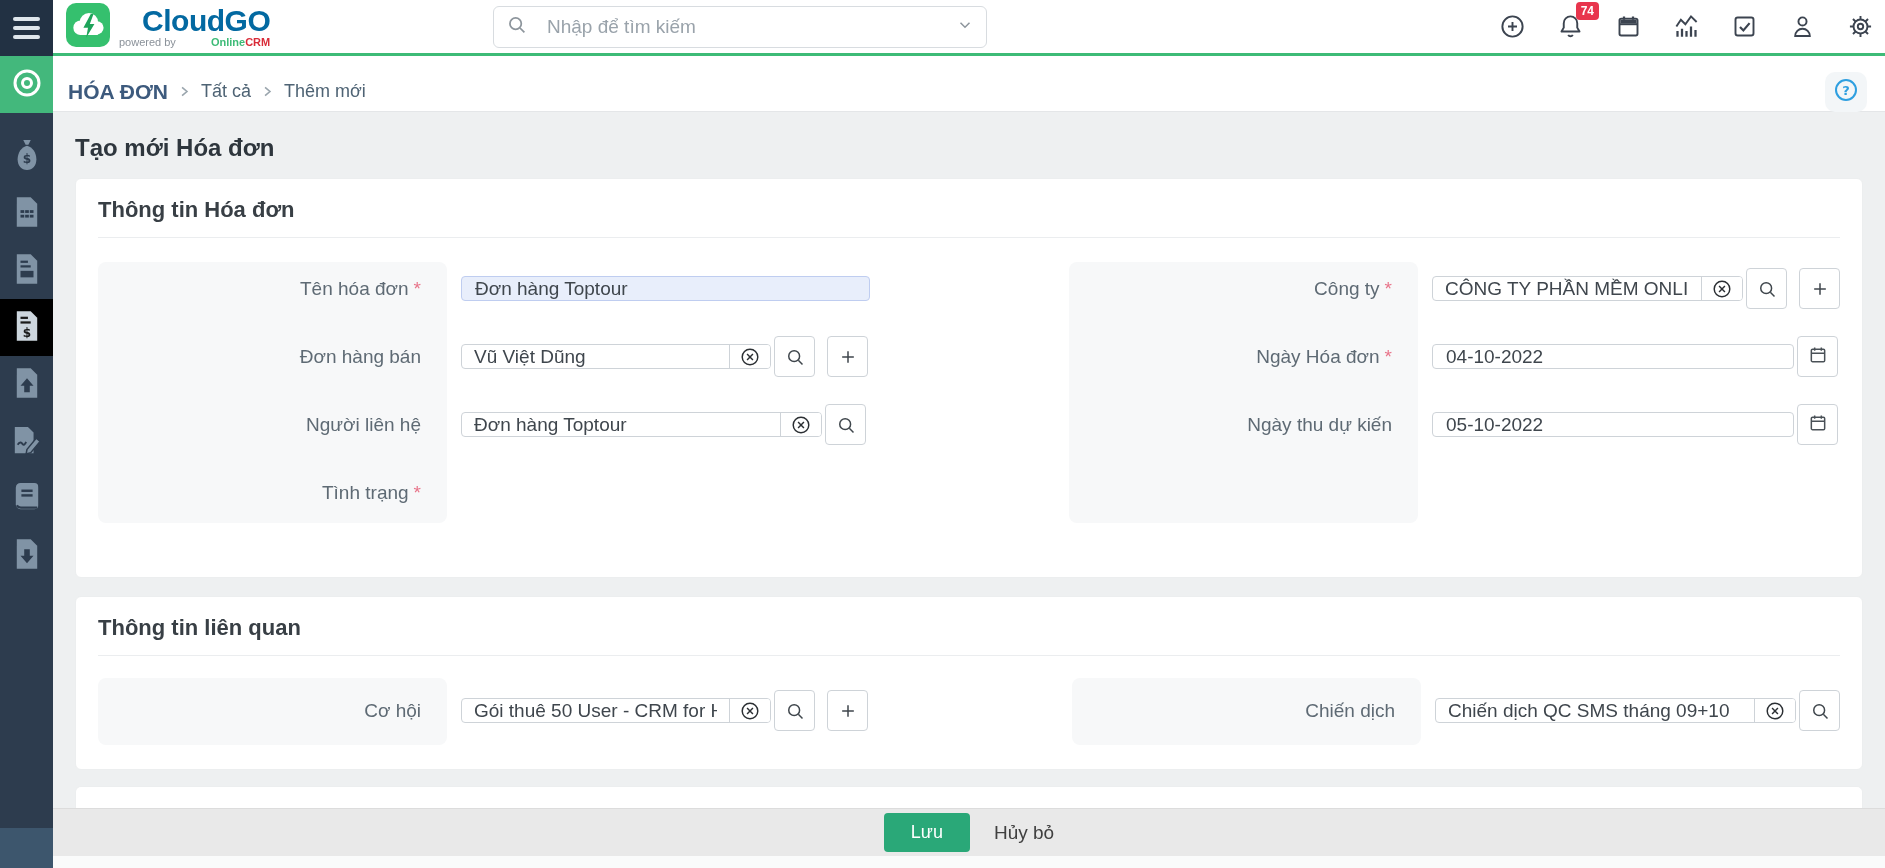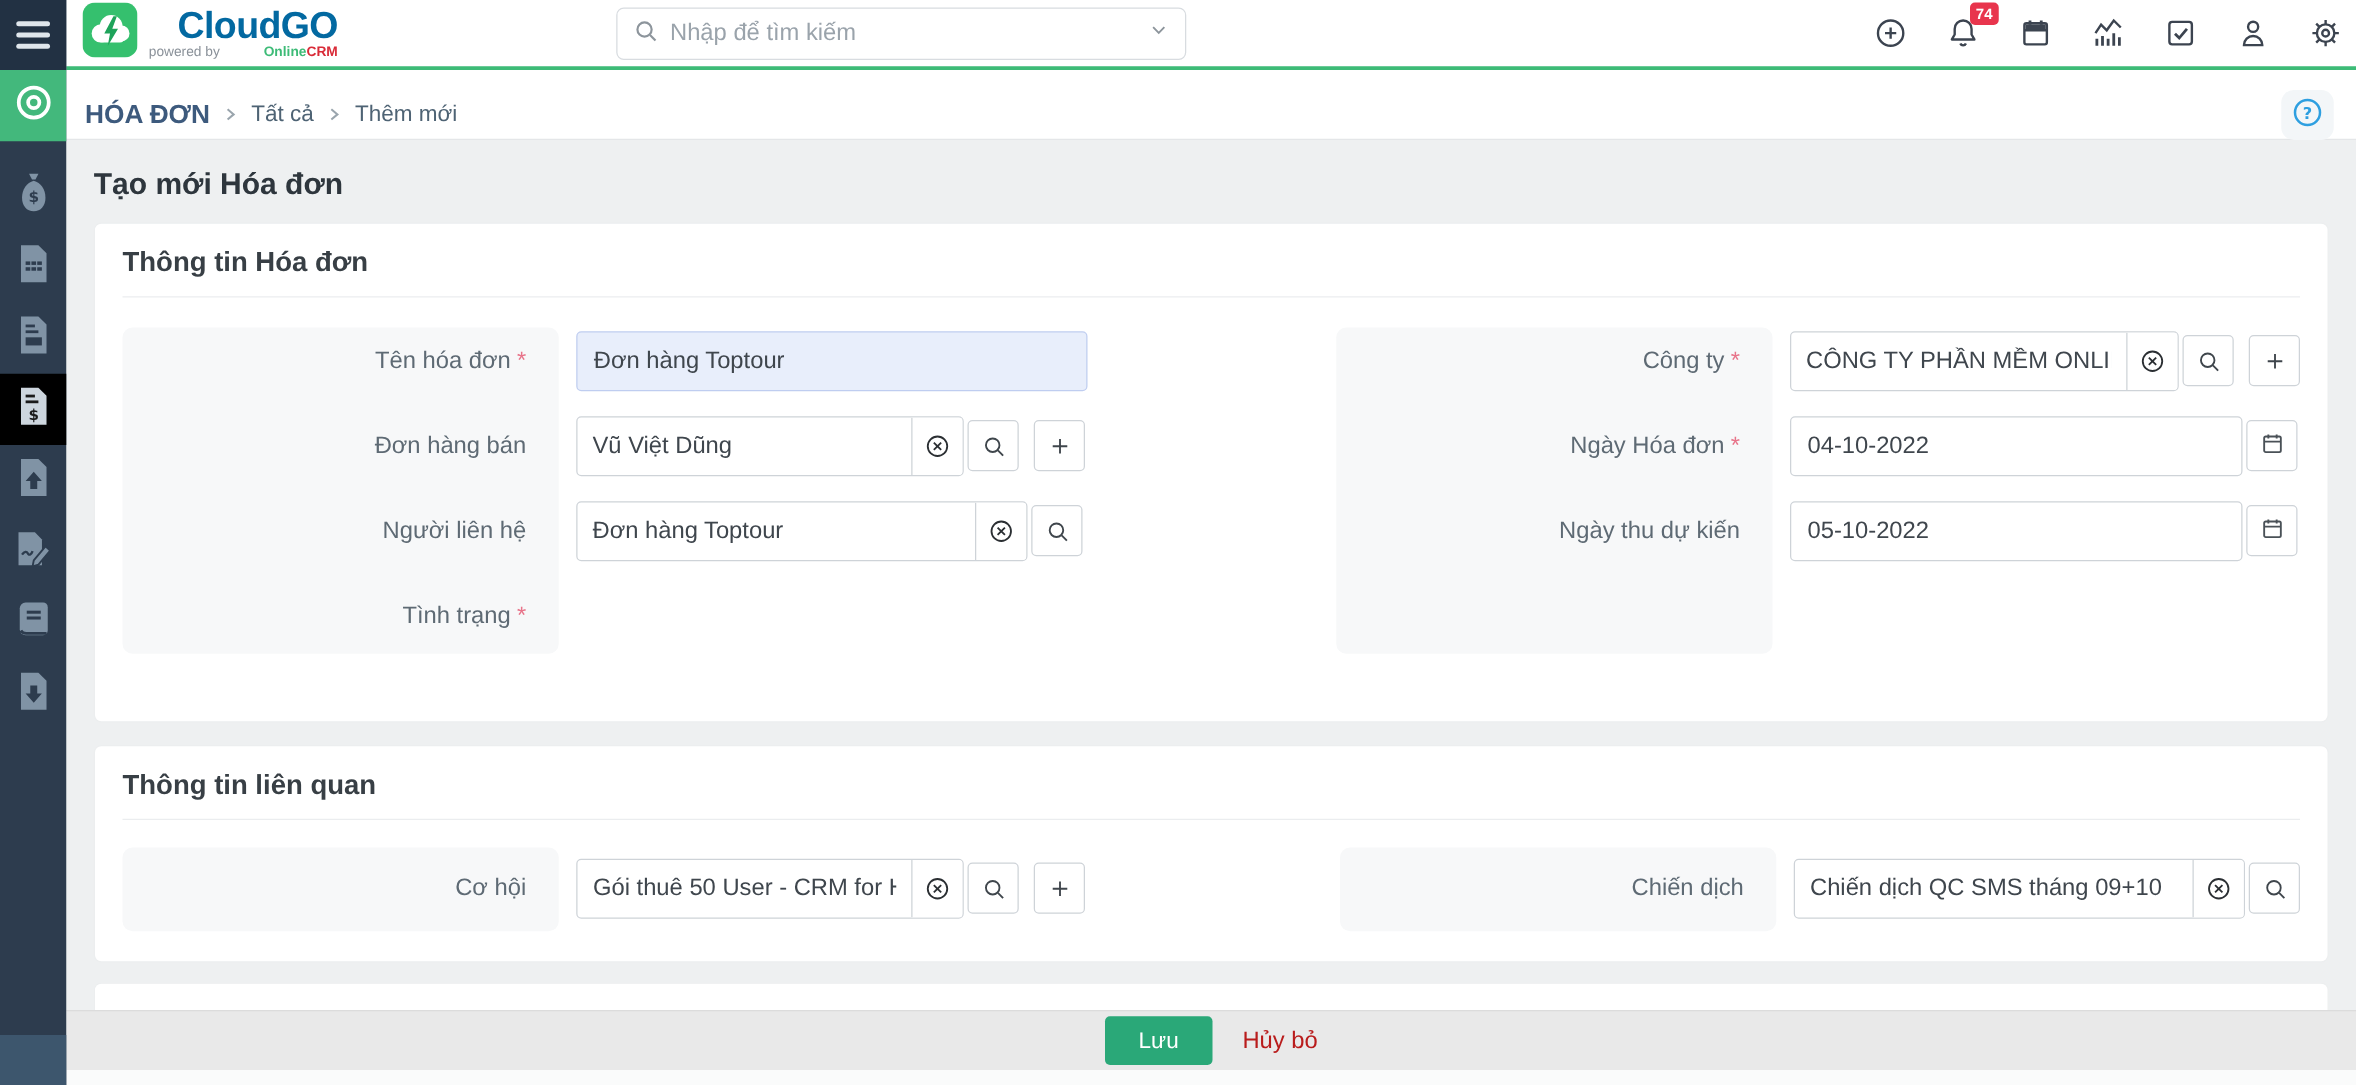--- a/index.html
+++ b/index.html
@@ -19,21 +19,21 @@
 
   
   .main { flex:1; display:flex; flex-direction:column; height:868px; }
   .topbar { height:56px; background:#ffffff; border-bottom:3px solid #3dbb77; display:flex; align-items:center; flex-shrink:0; }
   .brand { display:flex; align-items:center; gap:9px; padding-left:13px; width:440px; flex-shrink:0; }
   .brand-text { display:flex; flex-direction:column; align-items:flex-end; line-height:1; }
   .brand-name { font-size:30px; font-weight:bold; color:#0369a1; letter-spacing:-0.5px; }
   .powered { font-size:11px; color:#8a9199; margin-top:1px; }
   .powered .pb-online { color:#3dbb77; font-weight:bold;padding-left:32px; }
   .powered .pb-crm { color:#d92b38; font-weight:bold; }
-  .search-box { width:456px; height:42px; border:1px solid #d8dce0; border-radius:6px; background:#fff; display:flex; align-items:center; padding:0 12px; gap:9px; }
+  .search-box { width:494px; height:42px; border:1px solid #d8dce0; border-radius:6px; background:#fff; display:flex; align-items:center; padding:0 12px; gap:20px; }
   .search-box input { flex:1; border:none; outline:none; font-size:19px; color:#3a4149; font-family:"Liberation Sans",sans-serif; background:transparent; }
   .search-box input::placeholder { color:#9aa3ab; }
   .top-icons { margin-left:auto; display:flex; align-items:center; gap:31px; padding-right:11px; }
   .tico { width:27px; height:27px; position:relative; cursor:pointer; display:flex; align-items:center; justify-content:center; background:none; border:none; }
   .badge { position:absolute; top:-11px; right:-15px; background:#e8354d; color:#fff; font-size:12px; font-weight:bold; padding:2px 5px; border-radius:4px; line-height:1.2; }
 
   
   .crumb-bar { height:56px; background:#fff; border-bottom:1px solid #e4e6e8; display:flex; align-items:center; padding:16px 18px 0 15px; flex-shrink:0; }
   .crumb-module { font-size:21px; font-weight:bold; color:#3d5a7d; cursor:pointer; }
   .crumb-sep { margin:0 10px; display:flex; align-items:center; }
@@ -51,36 +51,36 @@
   .form-grid { display:flex; justify-content:space-between; margin-top:24px; }
   .fcol { display:flex; }
   .labels { width:349px; background:#f7f8f9; border-radius:8px; padding:6px 0 10px 0; flex-shrink:0; }
   .lcell { height:41px; margin-bottom:27px; display:flex; align-items:center; justify-content:flex-end; padding-right:26px; }
   .lcell:last-child { margin-bottom:0; }
   .flabel { font-size:19px; color:#5e6a74; }
   .req { color:#e8748a; font-size:19px; margin-left:5px; }
   .inputs { padding-left:14px; padding-top:6px; }
   .icell { height:41px; margin-bottom:27px; display:flex; align-items:center; }
   .icell:last-child { margin-bottom:0; }
-  input.fld, .input-group, .selectbox { border:1px solid #ced3d8; border-radius:4px; background:#fff; height:48px; font-size:19px; color:#3f464d; }
+  input.fld, .input-group, .selectbox { border:1px solid #ced3d8; border-radius:4px; background:#fff; height:25px; font-size:19px; color:#3f464d; }
   input.fld { padding:0 13px; outline:none; font-family:"Liberation Sans",sans-serif; }
   input.fld.focused { background:#e8eefb; border-color:#bfcdf0; }
   .input-group { display:flex; align-items:stretch; overflow:hidden; }
   .input-group input { border:none; outline:none; flex:1; min-width:0; padding:0 12px; font-size:19px; color:#3f464d; font-family:"Liberation Sans",sans-serif; background:transparent; }
   .gclear { width:41px; border:none; border-left:1px solid #ced3d8; background:#fff; display:flex; align-items:center; justify-content:center; cursor:pointer; flex-shrink:0; }
   .sqbtn { width:41px; height:41px; border:1px solid #ced3d8; border-radius:4px; background:#fff; display:flex; align-items:center; justify-content:center; cursor:pointer; flex-shrink:0; }
   .ml3 { margin-left:3px; } .ml12 { margin-left:12px; }
   .selectbox { display:flex; align-items:center; justify-content:space-between; padding:0 13px; cursor:pointer; }
   .w409{width:409px} .w310{width:310px} .w361{width:361px} .w311{width:311px} .w362{width:362px}
   .next-strip { height:40px; background:#fff; border:1px solid #eceeef; border-bottom:none; border-radius:6px 6px 0 0; margin-top:16px; }
 
   
   .action-bar { height:48px; background:#e9e9e9; border-top:1px solid #dcdcdc; display:flex; align-items:center; justify-content:center; gap:24px; flex-shrink:0; }
   .save-btn { background:#2aa878; color:#fff; border:none; border-radius:4px; font-size:18px; padding:9px 27px; cursor:pointer; font-family:"Liberation Sans",sans-serif; }
-  .cancel-link { color:#b91c1c; font-size:19px; background:none; border:none; cursor:pointer; font-family:"Liberation Sans",sans-serif; }
+  .cancel-link { color:#404040; font-size:19px; background:none; border:none; cursor:pointer; font-family:"Liberation Sans",sans-serif; }
   .bottom-strip { height:12px; background:#fafbfb; flex-shrink:0; }
 </style>
 </head>
 <body>
 
 <div class="app">
 
   <aside class="sidebar">
     <div class="sb-top">
       <span class="bar"></span>

